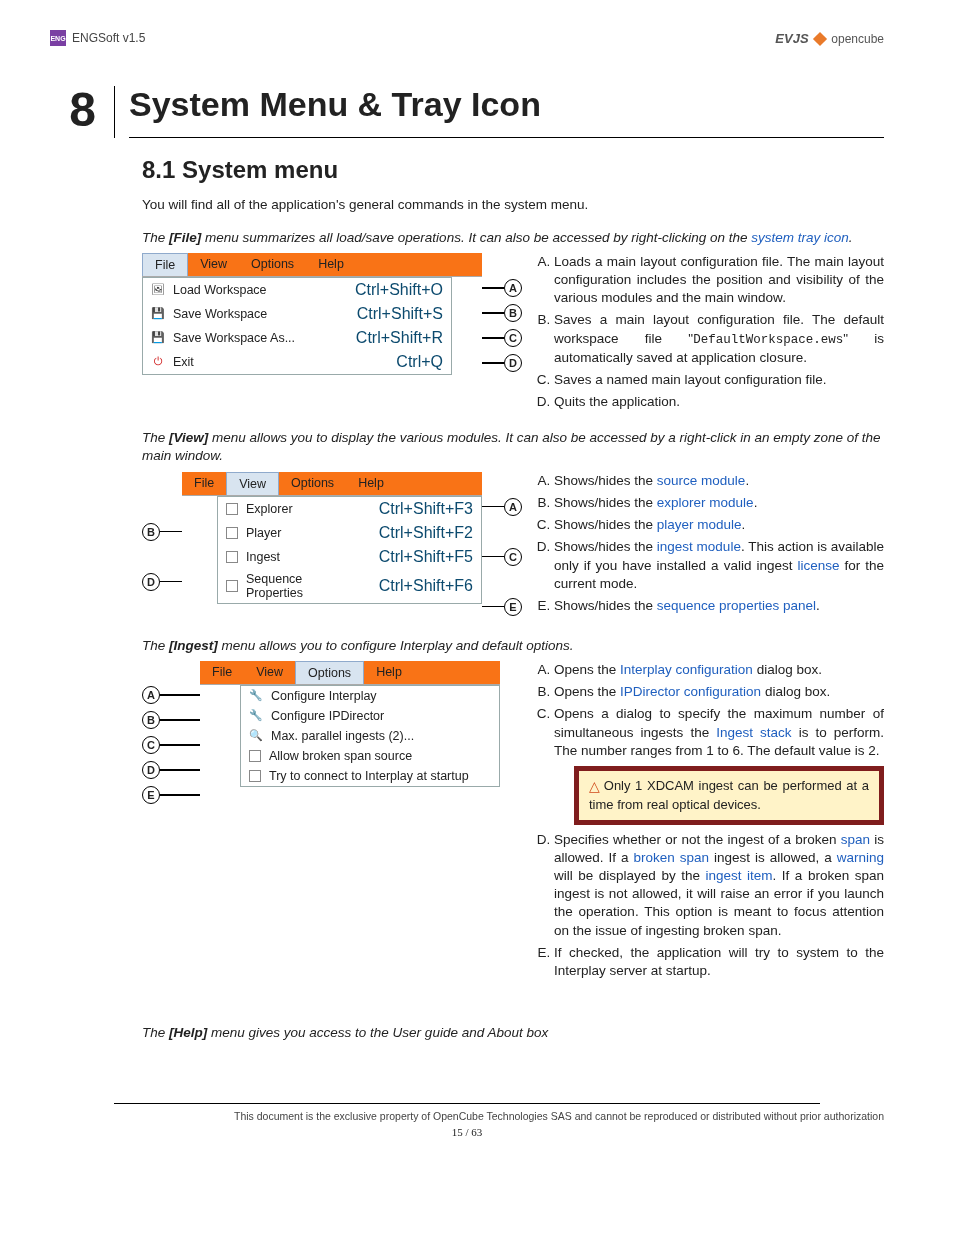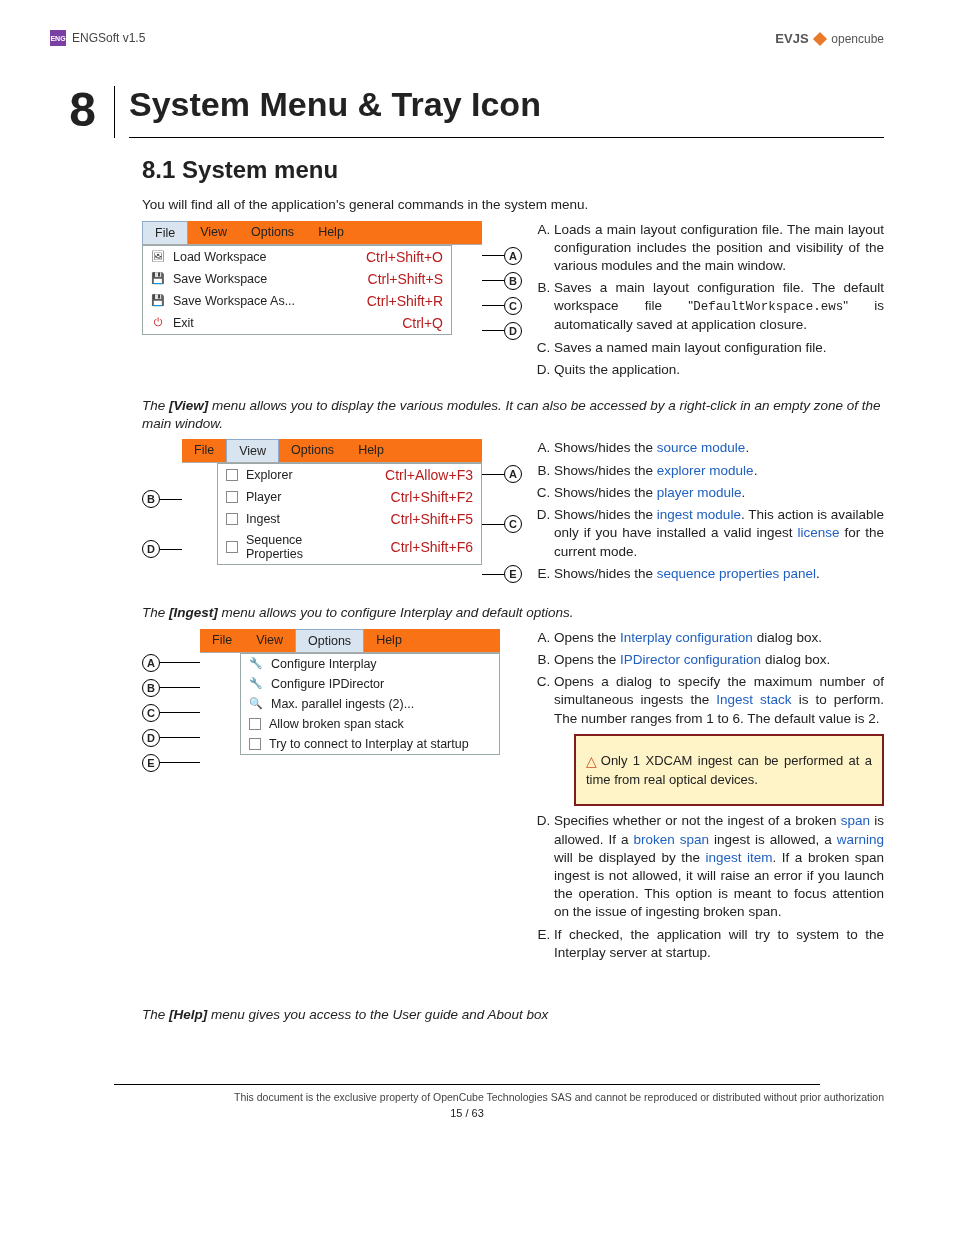--- a/index.html
+++ b/index.html
@@ -9,51 +9,51 @@
     color: #222;
     background: #fff;
     width: 954px;
     margin: 0 auto;
     padding: 30px 70px 30px 50px;
   }
   .topbar { display: flex; align-items: center; justify-content: space-between; margin-bottom: 40px; font-size: 12px; color: #444;}
   .topbar-left { display: flex; align-items: center; gap: 6px; }
   .app-icon { width: 16px; height: 16px; background: #7a3fa3; display:inline-flex; align-items:center; justify-content:center; font-size:7px; color:#fff; font-weight:bold; line-height:1;}
   .app-icon span{display:block;}
-  .evs-logo { font-weight: bold; font-size: 13px; color:#555; }
+  .evs-logo { font-weight: bold; font-size: 13px; color:#555; font-style:italic;}
   .opencube { font-size: 12px; color:#555;}
   .cube-icon { display:inline-block; width:10px;height:10px; background:#e97a2a; transform: rotate(45deg); margin: 0 3px; vertical-align:middle;}
   .chapter-row { display: flex; align-items: flex-start; gap: 18px; margin-bottom: 8px; }
   .chapter-num { font-size: 48px; font-weight: 700; width: 46px; text-align: right; line-height: 1; }
   .chapter-title-wrap { flex: 1; border-left: 1px solid #000; padding-left: 14px; }
   .chapter-title { font-size: 34px; font-weight: 700; border-bottom: 1px solid #000; padding-bottom: 14px; line-height: 1.1;}
   .content-indent { margin-left: 92px; }
   h2.section { font-size: 24px; font-weight: 700; margin: 18px 0 12px 0; }
   p { margin: 6px 0; font-size: 13.5px; line-height: 1.35;}
   .italic-note { font-style: italic; font-size: 13.5px; margin: 14px 0 6px 0; line-height:1.35;}
   .italic-note b { font-weight: 700; font-style: italic;}
   a.hlink { color: #1f5fbf; text-decoration: none; }
   .row2col { display: flex; gap: 20px; margin-top: 4px; align-items:flex-start;}
   .figcol { width: 370px; flex-shrink:0; }
   .listcol { flex: 1; }
   ol.letters { list-style: upper-alpha; padding-left: 22px; font-size: 13.5px;}
   ol.letters li { margin-bottom: 4px; text-align: justify; line-height: 1.35;}
   .code { font-family: "Courier New", monospace; font-size: 12.5px;}
-  .warning-box { background: #fff3c8; border: 2px solid #7f1d1d; padding: 16px 10px; margin: 6px 0 6px 20px; font-size: 13px; text-align:justify;}
+  .warning-box { background: #fff3c8; border: 5px solid #7f1d1d; padding: 6px 10px; margin: 6px 0 6px 20px; font-size: 13px; text-align:justify;}
   .warn-tri { display:inline-block; color:#d04a1a; font-size:14px; margin-right:4px; vertical-align:middle;}
 
   
   .menubar { display:flex; border-bottom:1px solid #aaa; background:#f97316; font-size:12.5px; width: 340px;}
   .menubar .mitem { padding: 4px 12px; }
   .menubar .mopen { background:#d8e4f0; border:1px solid #8faacc; border-bottom:none; }
   .dropdown { border: 1px solid #9aa; background:#fff; font-size:12.5px;}
   .dropdown .row { display:flex; align-items:center; padding: 3px 8px; gap:8px;}
   .dropdown .row .ico { width:14px; height:14px; display:inline-flex; align-items:center; justify-content:center; font-size:11px;}
   .dropdown .row .lbl { flex:1; }
-  .dropdown .row .shortcut { color:#b91c1c; font-size:14px; padding-left:20px;}
+  .dropdown .row .shortcut { color:#0c4a6e; font-size:16px; padding-left:20px;}
   .badge { display:inline-flex; width:18px; height:18px; border:1.5px solid #000; border-radius:50%; align-items:center; justify-content:center; font-size:11px; font-weight:700; background:#fff;}
   .connector { display:flex; align-items:center;}
   .conn-line { height:1.5px; background:#000;}
 
   .file-block { display:flex; align-items:stretch;}
   .file-block .menuwrap { }
   .file-block .right-badges { display:flex; flex-direction:column; justify-content:flex-start; padding-top:26px; }
   .file-block .right-badges .connector { margin-bottom:7px;}
   .file-block .right-badges .conn-line{ width:22px;}
 
@@ -70,21 +70,21 @@
   .opt-block { display:flex; align-items:stretch;}
   .opt-block .left-badges { display:flex; flex-direction:column; padding-top:25px;}
   .opt-block .left-badges .connector { margin-bottom:7px; justify-content:flex-end;}
   .opt-block .left-badges .conn-line{ width:40px;}
 
   .chk { width:12px; height:12px; border:1px solid #888; display:inline-block;}
   .hidden-spacer{ visibility:hidden;}
 
   .footer-rule { margin: 60px 64px 6px 64px; border-top:1px solid #000;}
   .footer-text { text-align:right; font-size:10.5px; color:#444; margin-top:4px;}
-  .page-num { text-align:center; font-size:11px; margin-top:4px;}
+  .page-num { text-align:center; font-size:11px; margin-top:4px;font-family:Liberation Serif, serif;}
 </style>
 </head>
 <body>
 
 <div class="topbar">
   <div class="topbar-left">
     <span class="app-icon">
         <span>ENG</span>
       </span>
     <span>ENGSoft v1.5</span>
@@ -100,20 +100,23 @@
   <div class="chapter-num">8</div>
   <div class="chapter-title-wrap">
     <div class="chapter-title">System Menu &amp; Tray Icon</div>
   </div>
 </div>
 
 <div class="content-indent">
   <h2 class="section">8.1 System menu</h2>
   <p>You will find all of the application's general commands in the system menu.</p>
 
+  <p class="italic-note">
+    <span>The </span><b>[File]</b><span> menu summarizes all load/save operations. It can also be accessed by right-clicking on the </span><a class="hlink">system tray icon</a><span>.</span>
+  </p>
   <div class="row2col">
     <div class="figcol">
       <div class="file-block">
         <div class="menuwrap">
           <div class="menubar">
             <div class="mitem mopen">File</div>
             <div class="mitem">View</div>
             <div class="mitem">Options</div>
             <div class="mitem">Help</div>
           </div>
@@ -199,21 +202,21 @@
           <div class="menubar" style="width:300px;">
             <div class="mitem">File</div>
             <div class="mitem mopen">View</div>
             <div class="mitem">Options</div>
             <div class="mitem">Help</div>
           </div>
           <div class="dropdown" style="width:265px; margin-left:35px;">
             <div class="row">
                 <span class="chk"></span>
                 <span class="lbl">Explorer</span>
-                <span class="shortcut">Ctrl+Allow+F3</span>
+                <span class="shortcut">Ctrl+Shift+F3</span>
               </div>
             <div class="row">
                 <span class="chk"></span>
                 <span class="lbl">Player</span>
                 <span class="shortcut">Ctrl+Shift+F2</span>
               </div>
             <div class="row">
                 <span class="chk"></span>
                 <span class="lbl">Ingest</span>
                 <span class="shortcut">Ctrl+Shift+F5</span>
@@ -301,21 +304,21 @@
             <div class="row">
                 <span class="ico">🔧</span>
                 <span class="lbl">Configure IPDirector</span>
               </div>
             <div class="row">
                 <span class="ico">🔍</span>
                 <span class="lbl">Max. parallel ingests (2)...</span>
               </div>
             <div class="row">
                 <span class="chk"></span>
-                <span class="lbl">Allow broken span stack</span>
+                <span class="lbl">Allow broken span source</span>
               </div>
             <div class="row">
                 <span class="chk"></span>
                 <span class="lbl">Try to connect to Interplay at startup</span>
               </div>
           </div>
         </div>
       </div>
     </div>
     <div class="listcol">

